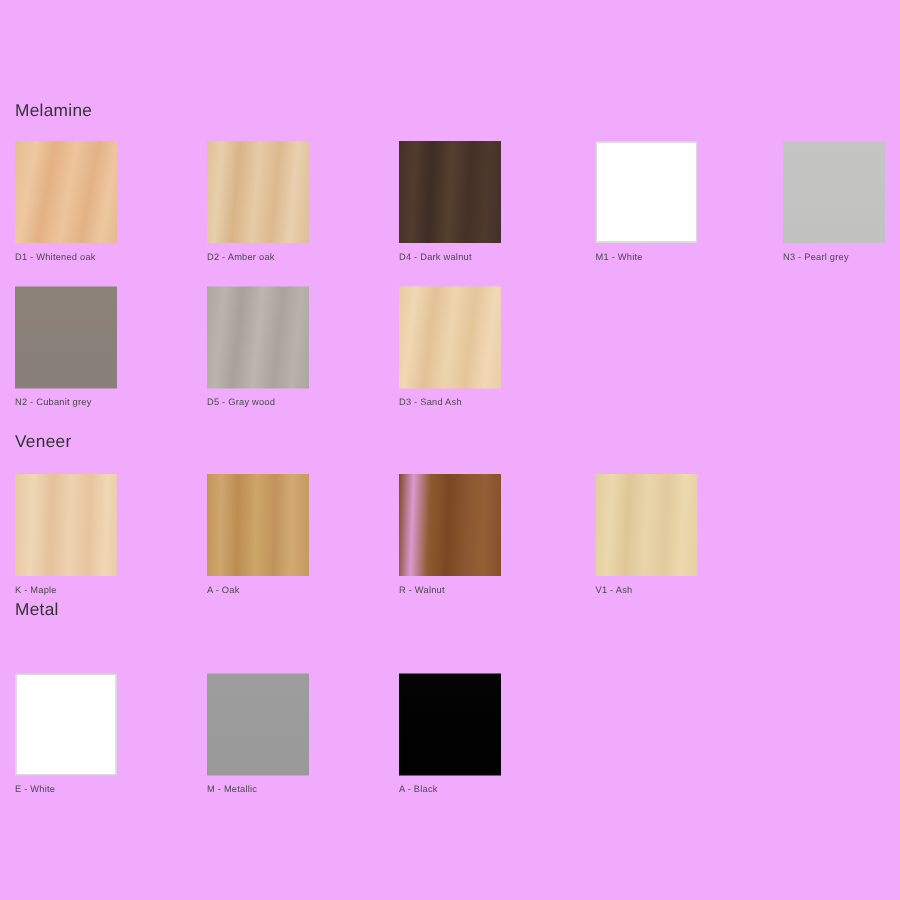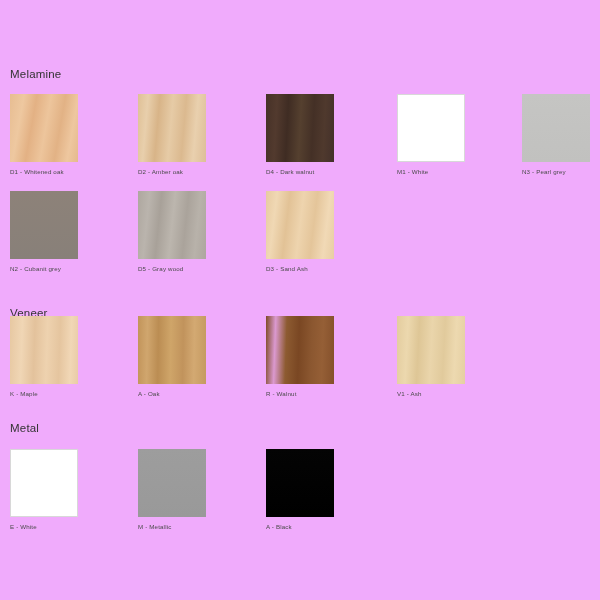--- a/index.html
+++ b/index.html
@@ -93,42 +93,42 @@
         <div class="swatch-cell" style="left: 138px; top: 0px;">
           <div class="swatch-chip" style="background: linear-gradient(96deg, rgb(174, 167, 159) 0%, rgb(186, 180, 173) 16%, rgb(168, 161, 153) 32%, rgb(188, 182, 174) 50%, rgb(170, 163, 155) 68%, rgb(184, 178, 170) 84%, rgb(173, 166, 158) 100%);"></div>
           <div class="swatch-label">D5 - Gray wood</div>
         </div>
         <div class="swatch-cell" style="left: 266px; top: 0px;">
           <div class="swatch-chip" style="background: linear-gradient(97deg, rgb(231, 202, 161) 0%, rgb(240, 216, 180) 15%, rgb(226, 194, 150) 32%, rgb(238, 212, 174) 50%, rgb(228, 197, 154) 68%, rgb(241, 217, 182) 85%, rgb(232, 205, 164) 100%);"></div>
           <div class="swatch-label">D3 - Sand Ash</div>
         </div>
       </div>
     </div>
-    <div class="section-title" style="top: 289px; margin-top: 18px;">Veneer</div>
+    <div class="section-title" style="top: 289px;">Veneer</div>
     <div class="swatch-grid" style="top: 316px;">
       <div class="swatch-row">
         <div class="swatch-cell" style="left: 10px; top: 0px;">
           <div class="swatch-chip" style="background: linear-gradient(92deg, rgb(231, 200, 162) 0%, rgb(240, 214, 181) 18%, rgb(227, 194, 156) 36%, rgb(238, 210, 175) 54%, rgb(229, 197, 159) 72%, rgb(241, 215, 182) 88%, rgb(233, 203, 167) 100%);"></div>
           <div class="swatch-label">K - Maple</div>
         </div>
         <div class="swatch-cell" style="left: 138px; top: 0px;">
           <div class="swatch-chip" style="background: linear-gradient(91deg, rgb(194, 148, 90) 0%, rgb(208, 166, 110) 14%, rgb(187, 141, 83) 30%, rgb(207, 165, 105) 48%, rgb(193, 147, 92) 66%, rgb(211, 169, 114) 82%, rgb(197, 154, 97) 100%);"></div>
           <div class="swatch-label">A - Oak</div>
         </div>
         <div class="swatch-cell" style="left: 266px; top: 0px;">
           <div class="swatch-chip" style="background: linear-gradient(92deg, rgb(126, 75, 38) 0%, rgba(144, 89, 49, 0.22) 14%, rgb(141, 91, 49) 30%, rgb(122, 71, 35) 48%, rgb(139, 87, 48) 66%, rgb(149, 95, 54) 82%, rgb(132, 80, 43) 100%);"></div>
           <div class="swatch-label">R - Walnut</div>
         </div>
         <div class="swatch-cell" style="left: 397px; top: 0px;">
           <div class="swatch-chip" style="background: linear-gradient(93deg, rgb(227, 204, 158) 0%, rgb(236, 216, 174) 16%, rgb(222, 198, 150) 32%, rgb(234, 213, 171) 50%, rgb(225, 202, 156) 68%, rgb(237, 217, 176) 84%, rgb(229, 207, 162) 100%);"></div>
           <div class="swatch-label">V1 - Ash</div>
         </div>
       </div>
     </div>
-    <div class="section-title" style="top: 422px;">Metal</div>
+    <div class="section-title" style="top: 401px;">Metal</div>
     <div class="swatch-grid" style="top: 449px;">
       <div class="swatch-row">
         <div class="swatch-cell" style="left: 10px; top: 0px;">
           <div class="swatch-chip bordered" style="background: linear-gradient(rgb(255, 255, 255) 0%, rgb(255, 255, 255) 100%);"></div>
           <div class="swatch-label">E - White</div>
         </div>
         <div class="swatch-cell" style="left: 138px; top: 0px;">
           <div class="swatch-chip" style="background: linear-gradient(rgb(157, 157, 157) 0%, rgb(153, 153, 153) 100%);"></div>
           <div class="swatch-label">M - Metallic</div>
         </div>

